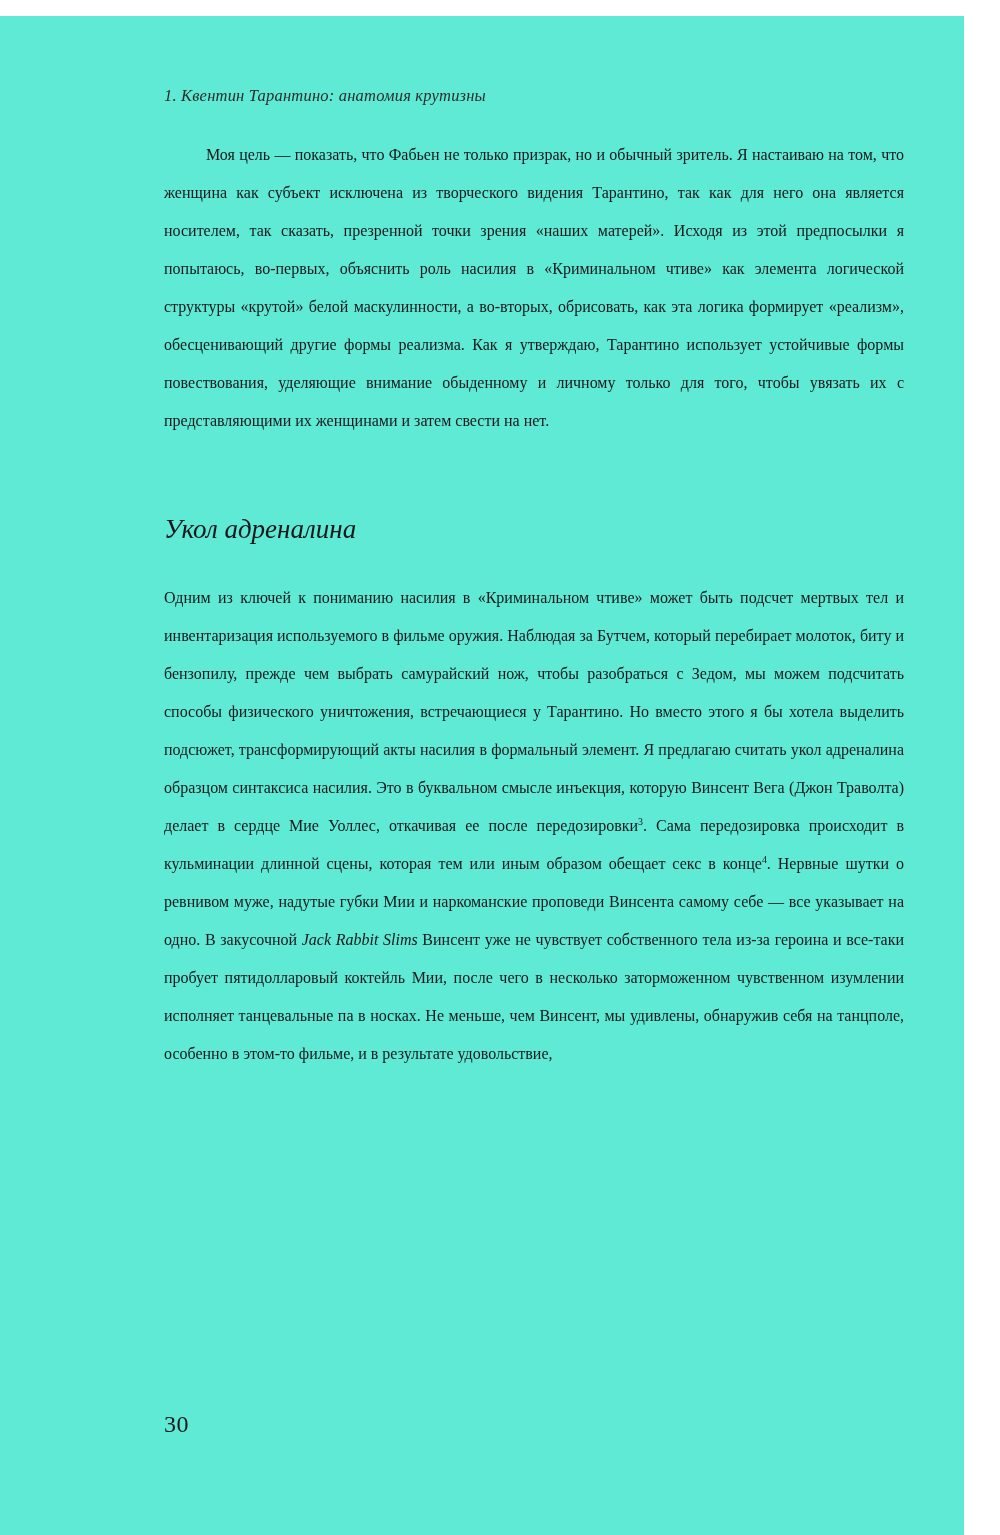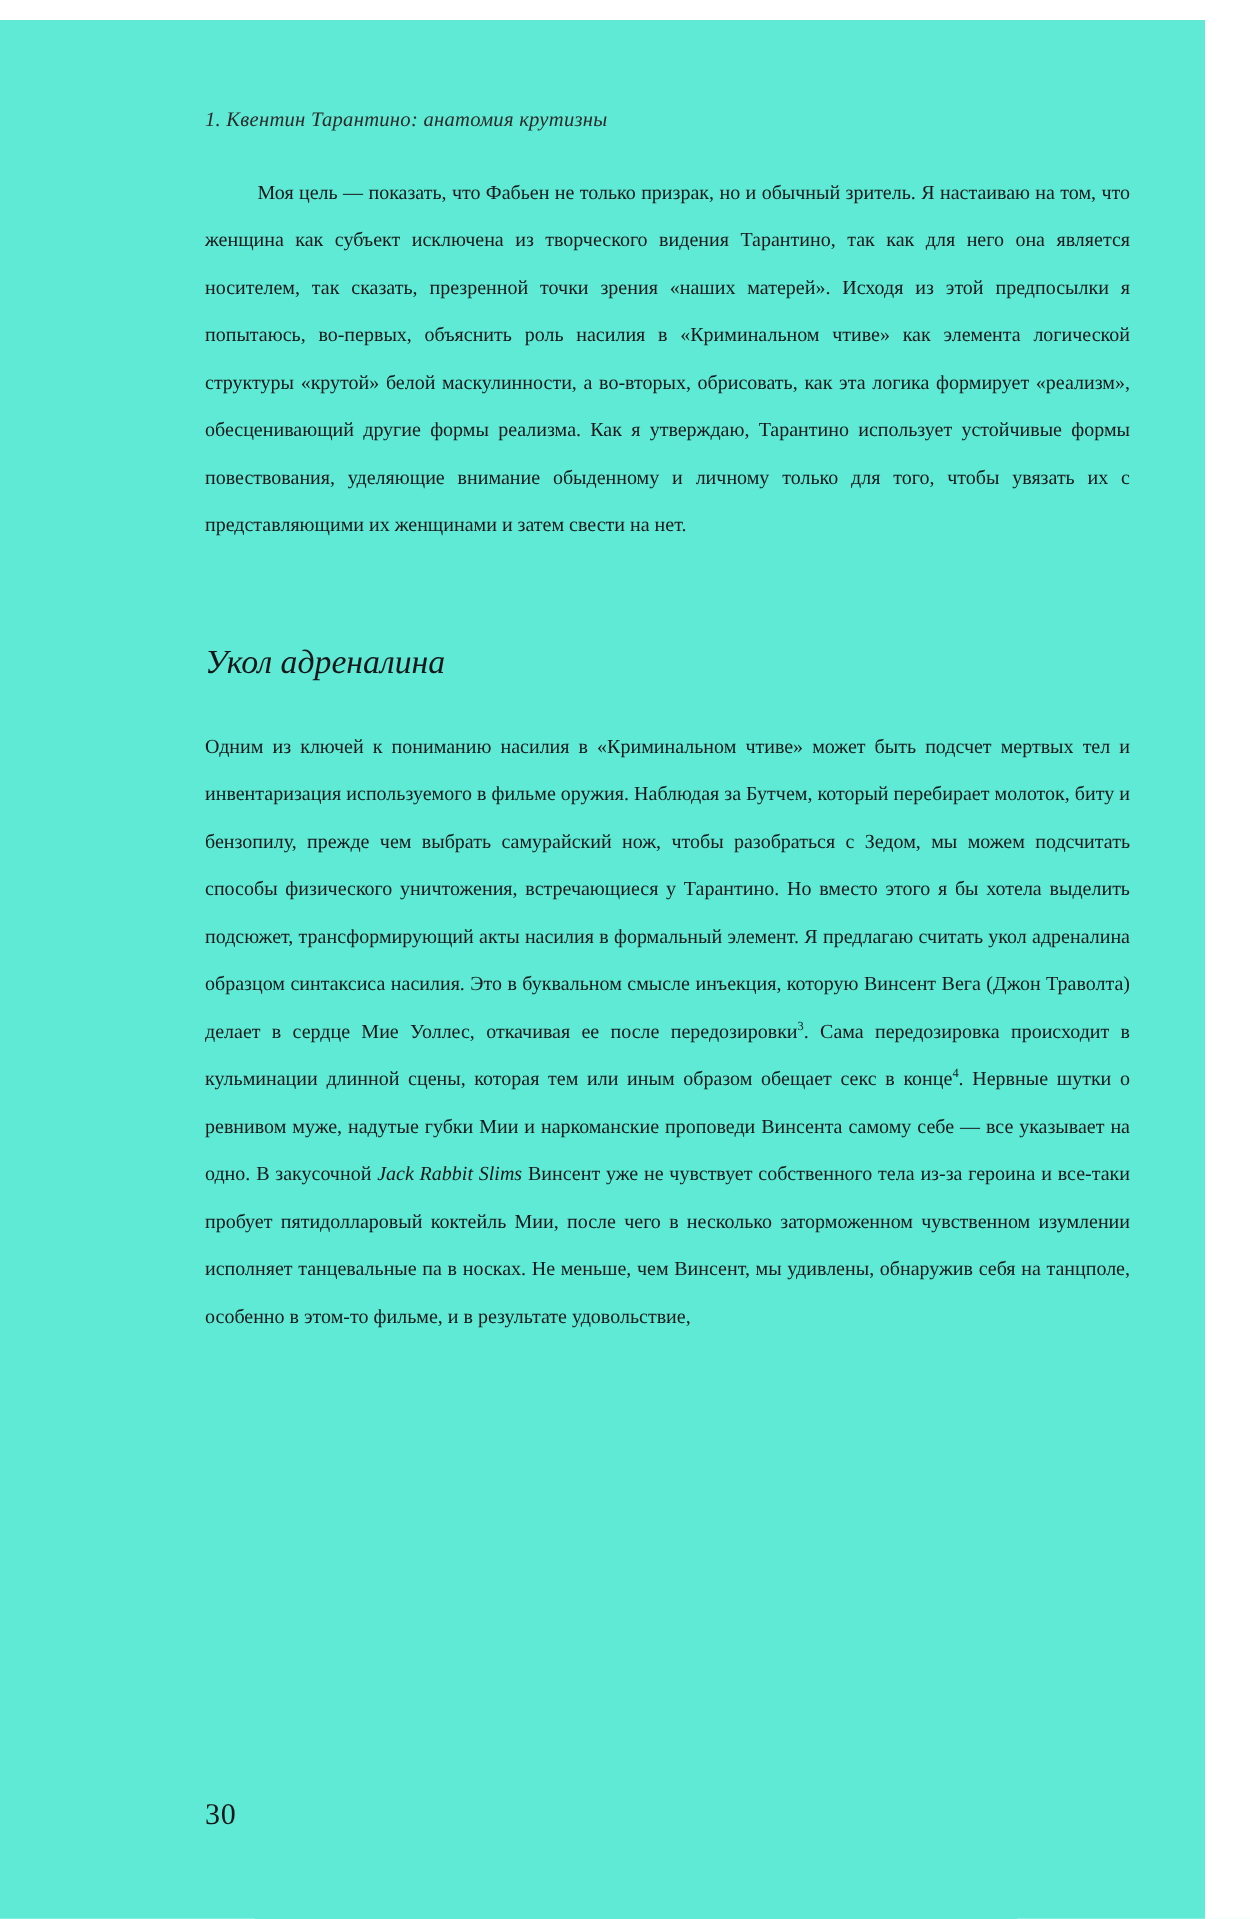--- a/index.html
+++ b/index.html
@@ -69,21 +69,20 @@
     vertical-align: super;
     line-height: 0;
   }
   .folio {
     position: absolute;
     left: 164px;
     top: 1395px;
     font-size: 24px;
     color: #16171a;
     letter-spacing: 0.5px;
-    margin-top: 28px;
   }
 </style>
 </head>
 <body>
 
 <div class="page">
 
   <div class="running-head">1. Квентин Тарантино: анатомия крутизны</div>
 
   <div class="content">

